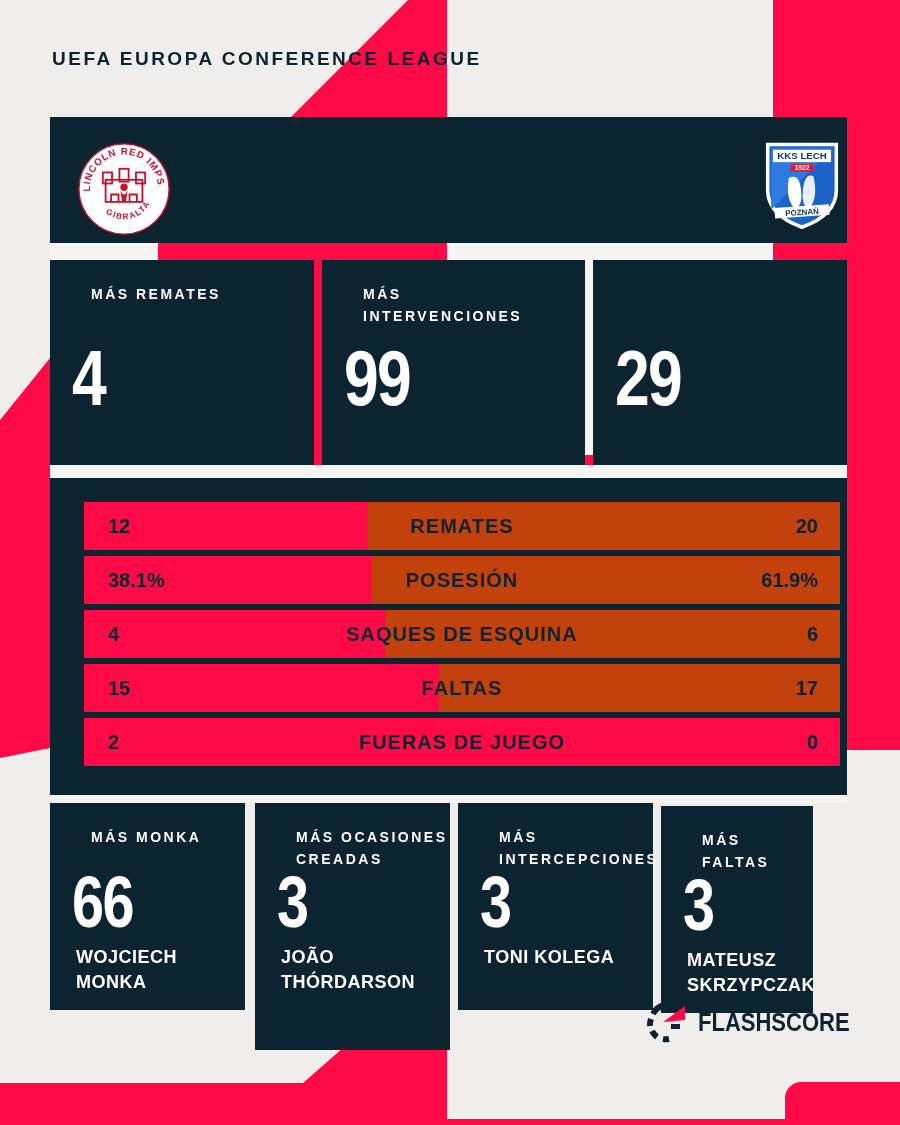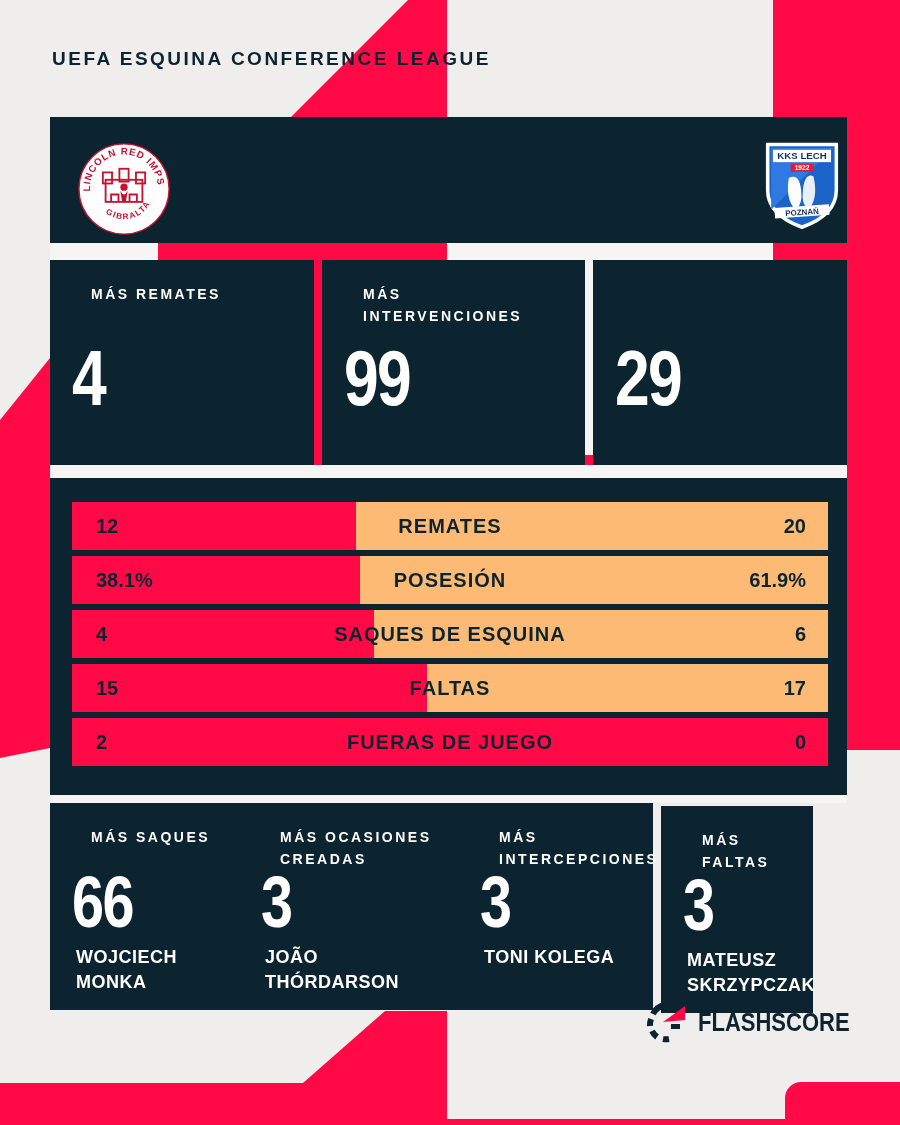--- a/index.html
+++ b/index.html
@@ -26,21 +26,21 @@
   .away-name{position:absolute;left:578px;top:171px;color:#fff;font-size:19px;font-weight:bold;letter-spacing:1.5px;}
   
   .stat-label{position:absolute;left:26px;top:24px;font-size:14px;font-weight:600;letter-spacing:2.5px;line-height:1.55;white-space:pre-line;color:#fff;margin-left:15px;}
   .stat-value{position:absolute;left:22px;top:46px;font-size:78px;font-weight:bold;letter-spacing:-2px;line-height:1.05;transform:scaleX(0.8);transform-origin:left center;color:#fff;}
   .stat-player{position:absolute;left:26px;font-size:18px;font-weight:bold;letter-spacing:0.5px;line-height:1.4;white-space:pre-line;color:#fff;}
   .topbox .stat-player{top:394px;}
   .botbox .stat-value{top:62px;font-size:72px;}
   .botbox .stat-player{top:142px;}
   
   .panel{left:50px;top:478px;width:797px;height:317px;}
-  .bar-row{position:absolute;left:22px;width:756px;height:48px;background:#fdba74;overflow:hidden;}
+  .bar-row{position:absolute;left:34px;width:756px;height:48px;background:#c2410c;overflow:hidden;}
   .bar-fill{position:absolute;left:0;top:0;height:100%;background:var(--pink,#ff0a46);}
   .bar-text{position:absolute;top:0;height:48px;line-height:48px;color:var(--navy,#0c2330);font-size:20px;font-weight:bold;}
   .bar-left{left:24px;}
   .bar-center{left:0;width:100%;text-align:center;letter-spacing:1px;border-radius:7px;}
   .bar-right{right:22px;}
   
   .brand{position:absolute;left:645px;top:1000px;width:215px;height:42px;}
   .brand-text{position:absolute;left:53px;top:8px;color:var(--navy,#0c2330);font-size:25px;font-weight:bold;letter-spacing:0px;transform:scaleX(0.88);transform-origin:left center;}
   svg text{font-family:"Liberation Sans",sans-serif;}
 </style>
@@ -49,21 +49,21 @@
 
 <div class="stage">
 
   <div class="shape top-band"></div>
   <div class="shape right-band"></div>
   <div class="shape left-band"></div>
   <div class="shape bl-wedge"></div>
   <div class="shape bottom-strip"></div>
   <div class="shape br-block"></div>
 
-  <div class="title">UEFA ESQUINA CONFERENCE LEAGUE</div>
+  <div class="title">UEFA EUROPA CONFERENCE LEAGUE</div>
 
   <div class="card" style="left:50px;top:117px;width:797px;height:126px;">
 
     <svg class="abs" style="left:28px;top:26px;" width="92" height="92" viewBox="0 0 100 100">
       <circle cx="50" cy="50" r="49" fill="#ffffff"></circle>
       <circle cx="50" cy="50" r="49" fill="none" stroke="#c41230" stroke-width="1.5"></circle>
       <defs>
         <path id="arcTop" d="M 14,58 A 37,37 0 1 1 86,58"></path>
         <path id="arcBot" d="M 20,62 A 32,32 0 0 0 80,62"></path>
       </defs>
@@ -156,26 +156,26 @@
       <div class="bar-fill" style="width: 100%;"></div>
       <div class="bar-text bar-left">2</div>
       <div class="bar-text bar-center">FUERAS DE JUEGO</div>
       <div class="bar-text bar-right">0</div>
     </div>
   </div>
 
   <div class="gapstrip" style="left:50px;top:795px;width:797px;height:8px;"></div>
 
   <div class="card botbox" style="left:50px;top:803px;width:195px;height:207px;">
-    <div class="stat-label">MÁS SAQUES</div>
+    <div class="stat-label">MÁS MONKA</div>
     <div class="stat-value">66</div>
     <div class="stat-player">WOJCIECH
 MONKA</div>
   </div>
-  <div class="card botbox" style="left:239px;top:803px;width:195px;height:207px;padding-left:40px;">
+  <div class="card botbox" style="left:255px;top:803px;width:195px;height:247px;">
     <div class="stat-label">MÁS OCASIONES
 CREADAS</div>
     <div class="stat-value">3</div>
     <div class="stat-player">JOÃO
 THÓRDARSON</div>
   </div>
   <div class="card botbox" style="left:458px;top:803px;width:195px;height:207px;">
     <div class="stat-label">MÁS
 INTERCEPCIONES</div>
     <div class="stat-value">3</div>

